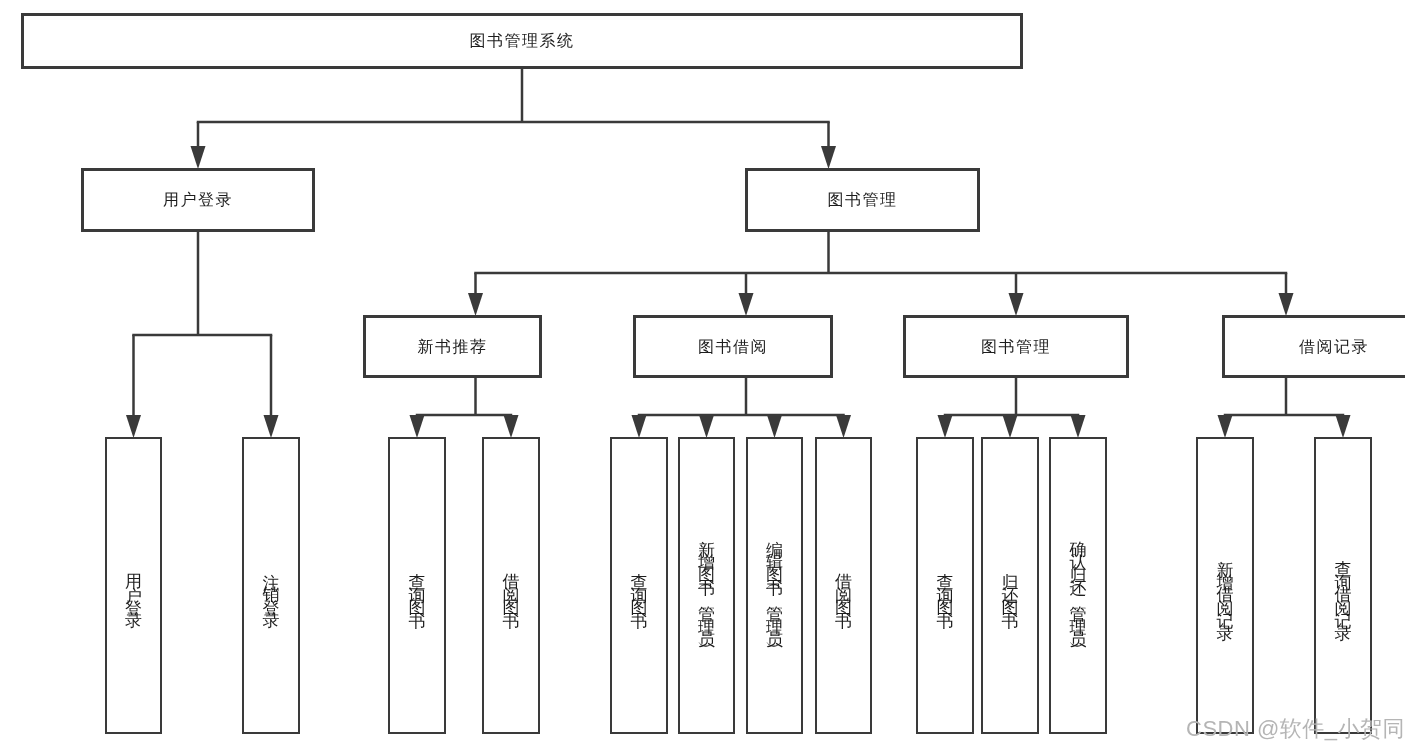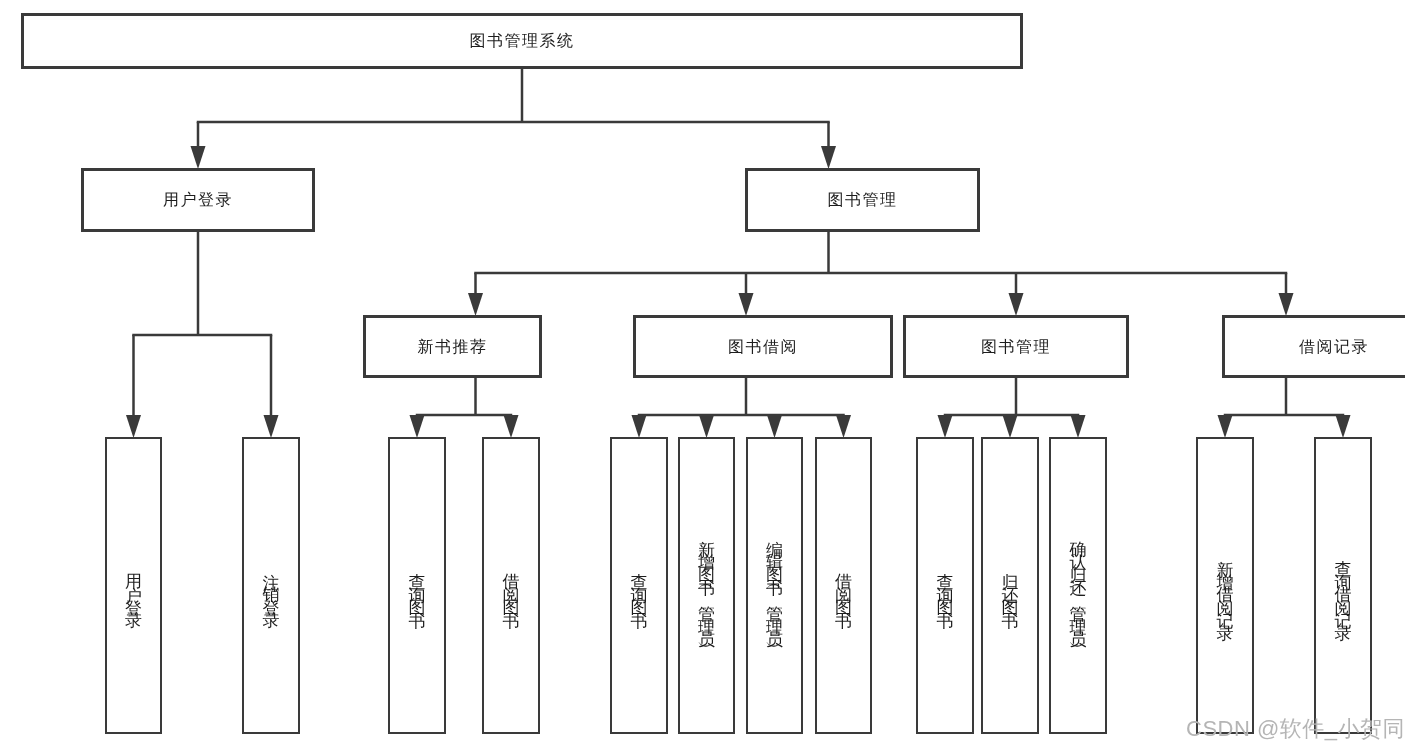--- a/index.html
+++ b/index.html
@@ -118,21 +118,21 @@
       </div>
       <div class="node h" style="left: 81px; top: 168px; width: 234px; height: 64px;">
         <span class="lbl">用户登录</span>
       </div>
       <div class="node h" style="left: 745px; top: 168px; width: 235px; height: 64px;">
         <span class="lbl">图书管理</span>
       </div>
       <div class="node h" style="left: 363px; top: 315px; width: 179px; height: 63px;">
         <span class="lbl">新书推荐</span>
       </div>
-      <div class="node h" style="left: 633px; top: 315px; width: 260px; height: 63px; align-items: center;">
+      <div class="node h" style="left: 633px; top: 315px; width: 200px; height: 63px; align-items: center;">
         <span class="lbl">图书借阅</span>
       </div>
       <div class="node h" style="left: 903px; top: 315px; width: 226px; height: 63px;">
         <span class="lbl">图书管理</span>
       </div>
       <div class="node h" style="left: 1174px; top: 315px; width: 224px; height: 63px; margin-left: 48px;">
         <span class="lbl">借阅记录</span>
       </div>
       <div class="node v" style="left: 105px; top: 437px; width: 57px; height: 297px;">
         <span class="lbl">用户登录</span>

